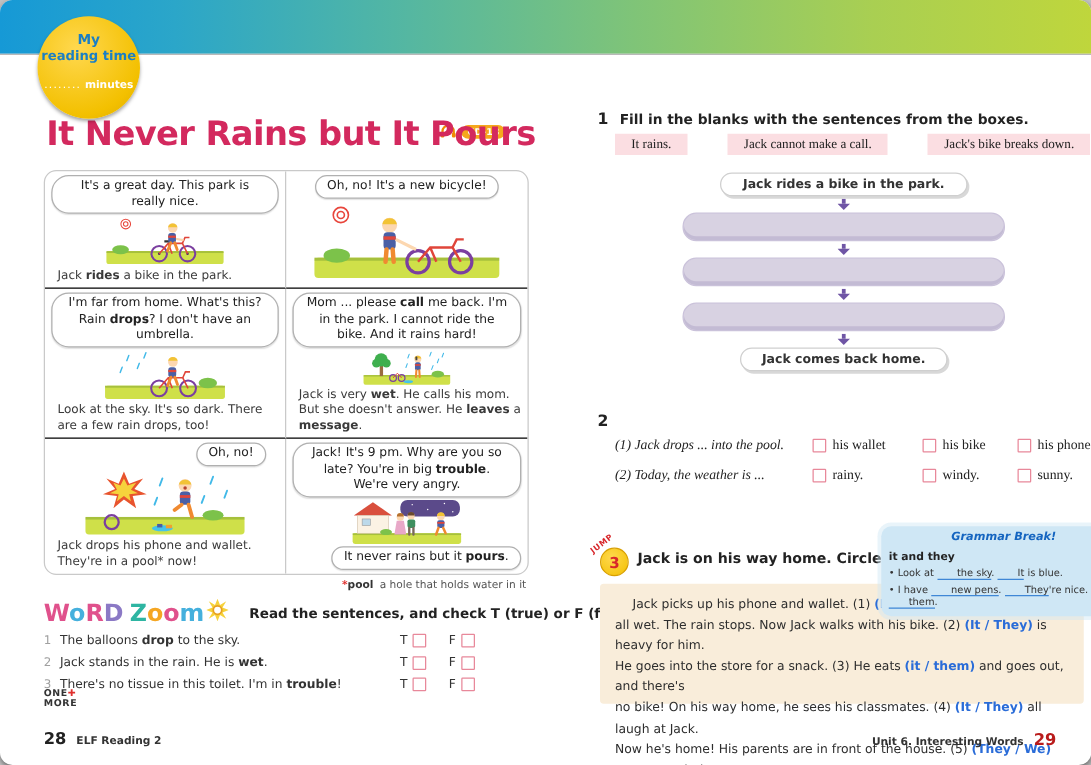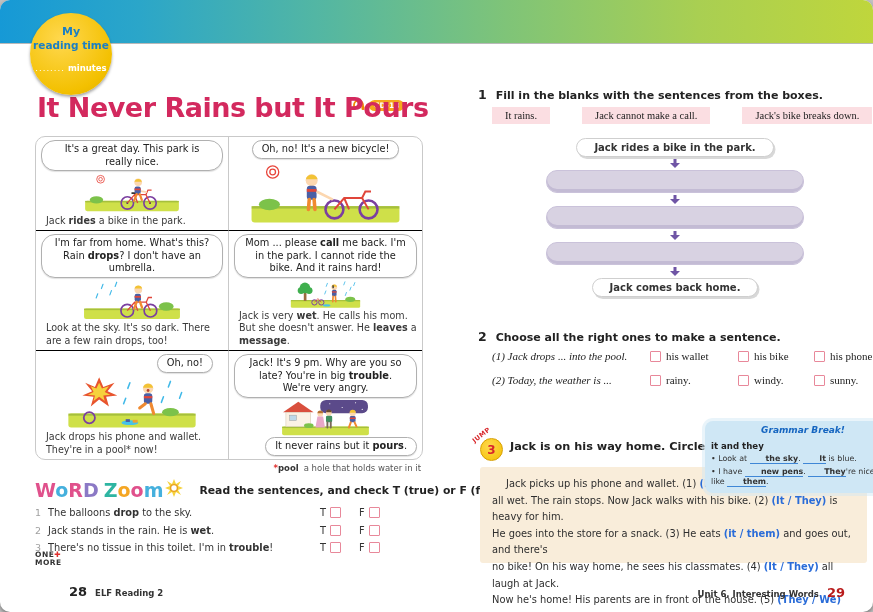--- a/index.html
+++ b/index.html
@@ -53,21 +53,21 @@
   .tf{font-size:9.8px;color:#333;}
   .cb{display:inline-block;width:9px;height:9px;border:1.5px solid #e8889a;border-radius:1px;
     background:#fff;margin-left:4px;}
   .gap18{width:18px;}
   .onemore{position:absolute;left:35px;top:551px;display:flex;align-items:flex-end;gap:8px;}
   .om-badge{font-size:7.5px;font-weight:bold;color:#333;line-height:1.1;letter-spacing:.5px;}
   .om-badge .plus{color:#e0302e;}
   .om-pill{background:#fadcd0;border-radius:11px;padding:3px 16px;font-size:9.8px;color:#333;}
   .om-pill .blank-line{color:#e08a8a;letter-spacing:1px;}
   
-  .footer-l{position:absolute;left:35px;top:584px;display:flex;align-items:baseline;gap:8px;margin-left:34px;}
+  .footer-l{position:absolute;left:35px;top:584px;display:flex;align-items:baseline;gap:8px;}
   .footer-l .pg{font-size:13px;font-weight:bold;color:#222;}
   .footer-l .lbl{font-size:8.5px;font-weight:bold;color:#333;}
   .footer-r{position:absolute;right:28px;top:585px;display:flex;align-items:baseline;gap:8px;}
   .footer-r .pg{font-size:13px;font-weight:bold;color:#b91c1c;}
   .footer-r .lbl{font-size:8.5px;font-weight:bold;color:#333;}
   
   .ex-head{position:absolute;display:flex;align-items:baseline;gap:9px;}
   .ex-num{font-size:12.5px;font-weight:bold;color:#222;}
   .ex-txt{font-size:11px;font-weight:bold;color:#222;}
   .ex1-opts{position:absolute;left:492px;top:107px;display:flex;gap:32px;}
@@ -96,21 +96,21 @@
   .passage{position:absolute;left:480px;top:467px;width:387px;height:96px;background:#f9edda;
     border-radius:3px;padding:9px 12px 0 12px;box-sizing:border-box;font-size:9.9px;
     line-height:16.6px;color:#2e2e2e;}
   .passage .ln:first-child{text-indent:14px;}
   .blu{color:#2a6cd8;font-weight:bold;}
   .grammar{position:absolute;left:705px;top:421px;width:196px;background:#cfe7f5;border-radius:8px;
     padding:4px 6px 5px 6px;box-sizing:border-box;box-shadow:0 0 0 3px rgba(207,231,245,.45);}
   .gr-title{text-align:center;font-size:9px;font-weight:bold;font-style:italic;color:#1565c0;}
   .gr-sub{text-align:left;font-size:8.6px;font-weight:bold;color:#222;margin-top:6px;}
   .gr-line{font-size:7.9px;color:#333;margin-top:2.5px;line-height:1.35;}
-  .ub{font-weight:bold;border-bottom:1.5px solid #3f87d6;padding-left:16px;}
+  .ub{font-weight:normal;border-bottom:1.5px solid #3f87d6;padding-left:16px;}
 </style>
 </head>
 <body>
 
 <div class="spread">
   <div class="banner"></div>
 
   <div class="badge">
     <div class="b1">My</div>
     <div class="b2">reading time</div>
@@ -387,21 +387,20 @@
     <div class="pill-b"></div>
     <svg width="10" height="9">
         <rect x="3.5" y="0" width="3" height="4" fill="#6f55a5"></rect>
         <polygon points="0,4 10,4 5,9" fill="#6f55a5"></polygon>
       </svg>
     <div class="pill-w">Jack comes back home.</div>
   </div>
 
   <div class="ex-head" style="left:478px;top:329px">
     <span class="ex-num">2</span>
-    <span class="ex-txt">Choose all the right ones to make a sentence.</span>
   </div>
   <div class="ex2-row" style="top:350px">
     <span class="ex2-stem">(1) Jack drops ... into the pool.</span>
     <span class="ex2-choice c1">
         <span class="cb"></span>
         <span>his wallet</span>
       </span>
     <span class="ex2-choice c2">
         <span class="cb"></span>
         <span>his bike</span>

